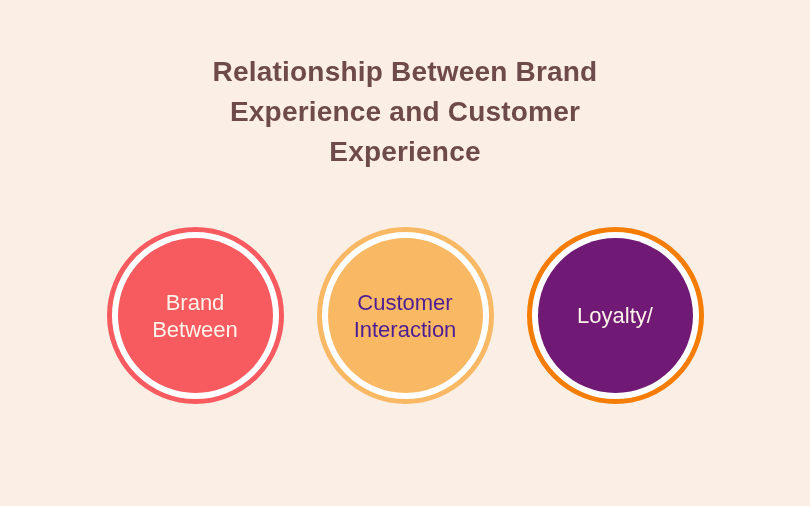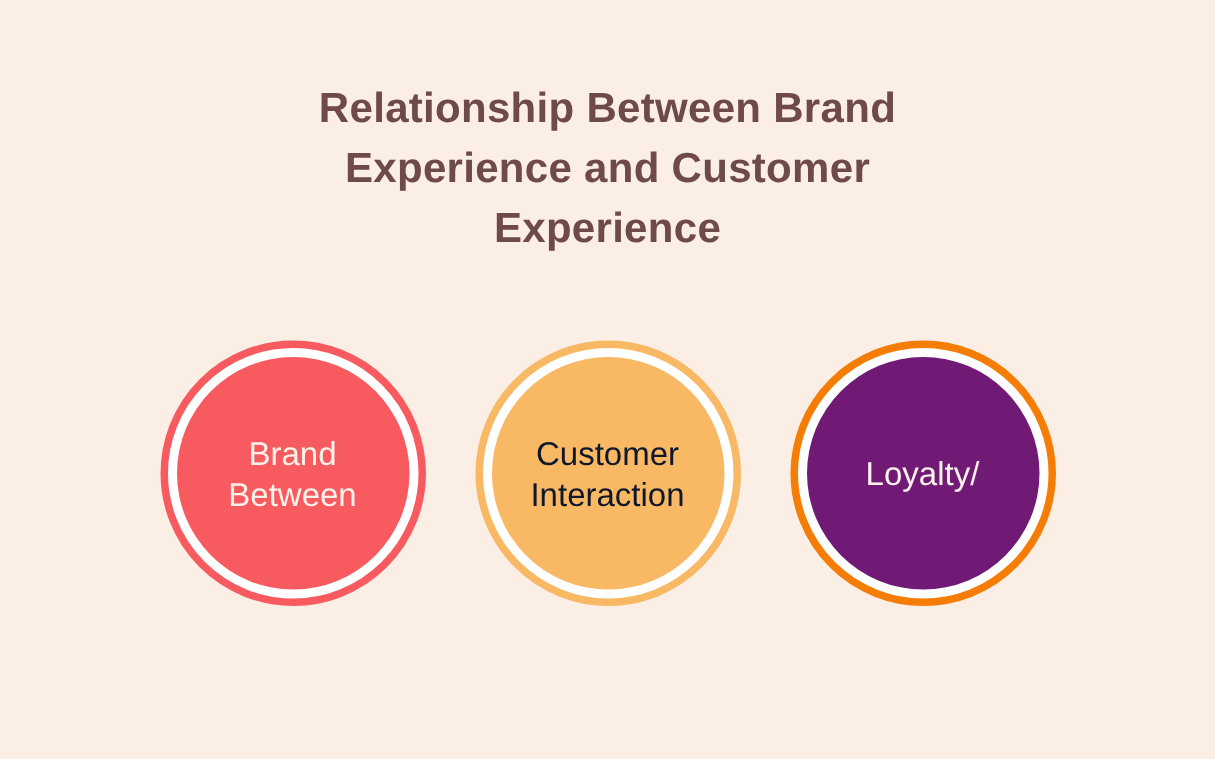--- a/index.html
+++ b/index.html
@@ -80,21 +80,21 @@
       <div class="circle-inner" style="background: rgb(248, 91, 95);">
         <div class="circle-label" style="color: rgb(253, 242, 233);">
           <span>Brand</span>
           <span>Between</span>
         </div>
       </div>
     </div>
 
     <div class="circle-outer" style="border-color: rgb(249, 184, 99); background: rgb(255, 255, 255);">
       <div class="circle-inner" style="background: rgb(249, 184, 99);">
-        <div class="circle-label" style="color: #0f172a;">
+        <div class="circle-label" style="color: #4c1d95;">
           <span>Customer</span>
           <span>Interaction</span>
         </div>
       </div>
     </div>
 
     <div class="circle-outer" style="border-color: rgb(245, 125, 5); background: rgb(255, 255, 255);">
       <div class="circle-inner" style="background: #701a75;">
         <div class="circle-label" style="color: rgb(253, 242, 233);">
           <span>Loyalty/</span>

